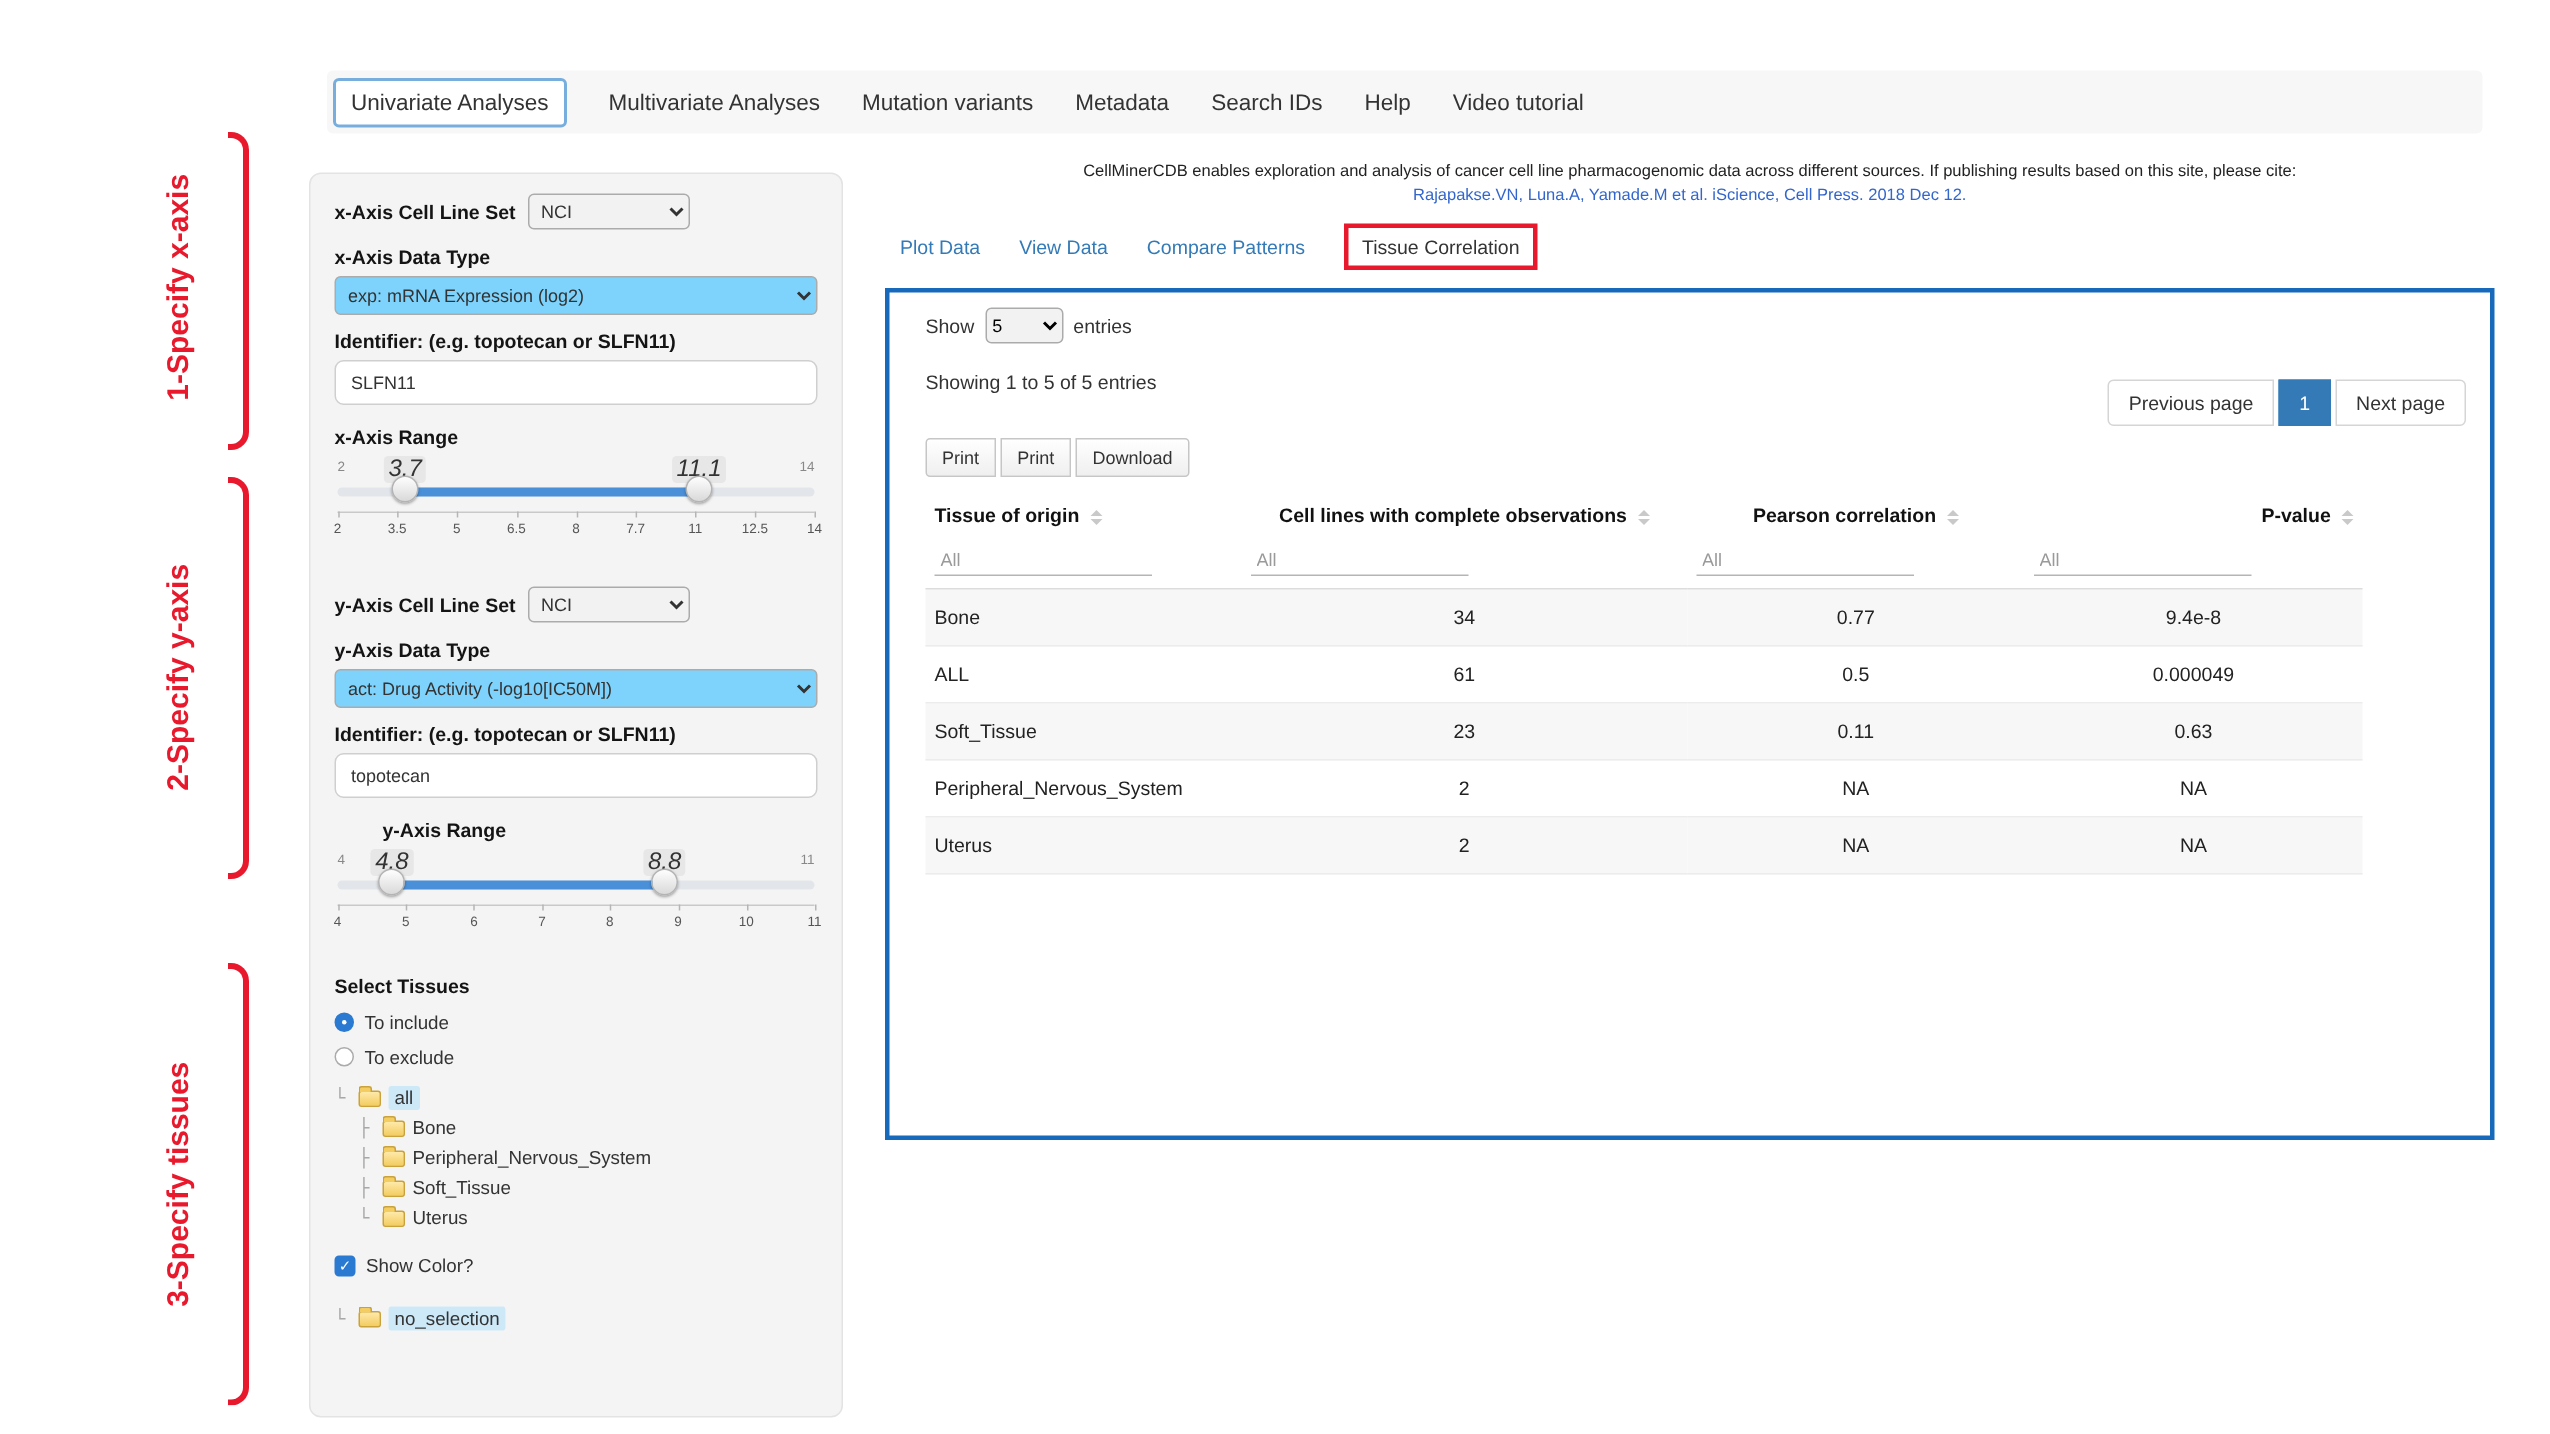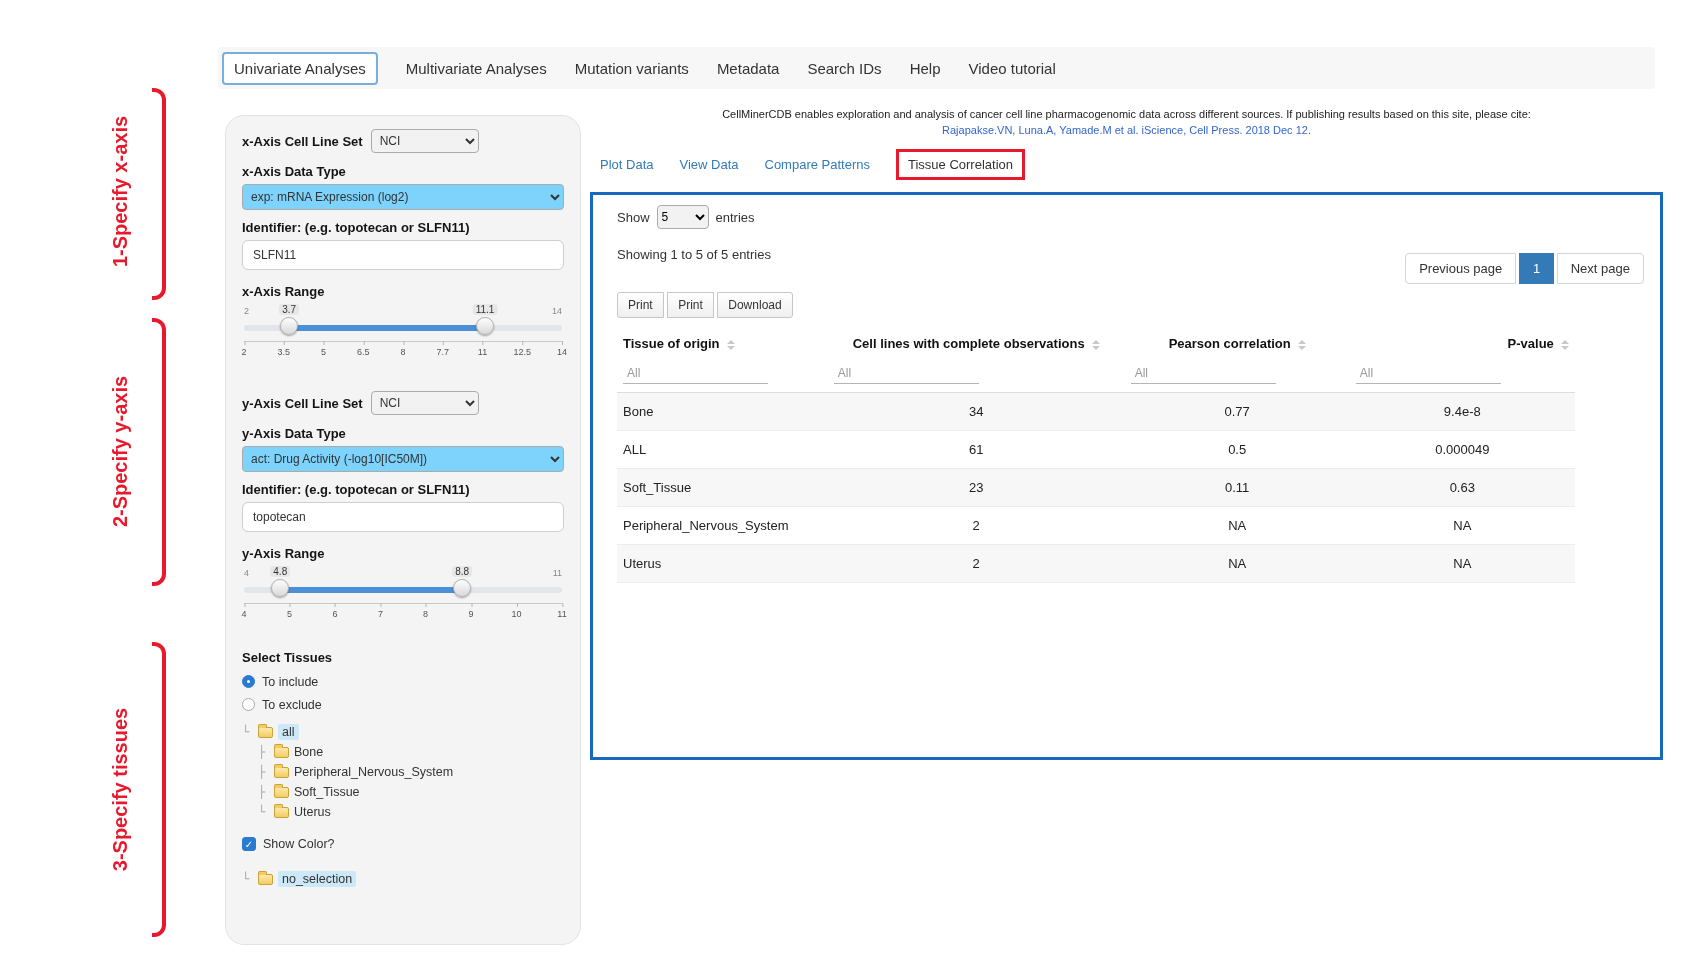--- a/index.html
+++ b/index.html
@@ -50,25 +50,25 @@
   .nav-tab.active {
     background: #fff;
     border: 2px solid #78aede;
     border-radius: 4px;
     padding: 6px 10px;
   }
 
   
   .sidebar {
     position: absolute;
-    left: 225px; top: 115px;
+    left: 206px; top: 115px;
     width: 356px; height: 830px;
     background: #f4f4f4;
     border: 1px solid #e3e3e3;
-    border-radius: 19px;
+    border-radius: 8px;
     padding: 12px 16px;
     font-size: 13px;
   }
   .inline-row { display: flex; align-items: center; gap: 8px; height: 26px; }
   .form-label { font-weight: bold; font-size: 13px; color: #141414; margin: 10px 0 5px; }
   .inline-row .form-label { margin: 0; }
   .sel {
     font-size: 12px; color: #333;
     border: 1px solid #ababab; border-radius: 4px;
     background: #f2f2f2; height: 24px; padding: 0 4px;
@@ -80,22 +80,22 @@
     border: 1px solid #cfcfcf; border-radius: 6px;
     padding: 0 10px; font-size: 12px; color: #333; background: #fff;
   }
 
   
   .slider { position: relative; height: 58px; margin: 4px 2px 0; }
   .s-min, .s-max { position: absolute; top: 2px; font-size: 9px; color: #888; }
   .s-min { left: 0; } .s-max { right: 0; }
   .s-from, .s-to {
     position: absolute; top: 0; transform: translateX(-50%);
-    font-size: 10px; color: #333; background: rgba(0,0,0,0.05);
-    padding: 0 3px; border-radius: 3px;
+    font-size: 16px; color: #333; background: rgba(0,0,0,0.05);
+    padding: 0 3px; border-radius: 3px; font-style: italic;
   }
   .s-track { position: absolute; top: 21px; left: 0; right: 0; height: 6px; background: #e2e5ea; border-radius: 3px; }
   .s-bar { position: absolute; top: 21px; height: 6px; background: #4a90d9; }
   .s-handle {
     position: absolute; top: 13px; width: 18px; height: 18px;
     border-radius: 50%;
     background: linear-gradient(#fefefe, #d9d9d9);
     border: 1px solid #b3b3b3;
     box-shadow: 0 1px 2px rgba(0,0,0,0.35);
     transform: translateX(-50%);
@@ -253,21 +253,21 @@
     <select class="sel sel-small">
       <option>NCI</option>
     </select>
   </div>
   <div class="form-label">y-Axis Data Type</div>
   <select class="sel sel-full">
     <option>act: Drug Activity (-log10[IC50M])</option>
   </select>
   <div class="form-label">Identifier: (e.g. topotecan or SLFN11)</div>
   <input class="txt" value="topotecan" style="">
-  <div class="form-label" style="margin-top:14px;">y-Axis Range</div>
+  <div class="form-label" style="margin-top:14px;margin-left:32px;">y-Axis Range</div>
   <div class="slider">
     <span class="s-min">4</span>
     <span class="s-max">11</span>
     <span class="s-from" style="left:11.4%;">4.8</span>
     <span class="s-to" style="left:68.6%;">8.8</span>
     <div class="s-track"></div>
     <div class="s-bar" style="left:11.4%; width:57.2%;"></div>
     <span class="s-handle" style="left:11.4%;"></span>
     <span class="s-handle" style="left:68.6%;"></span>
     <div class="s-axis"></div>

